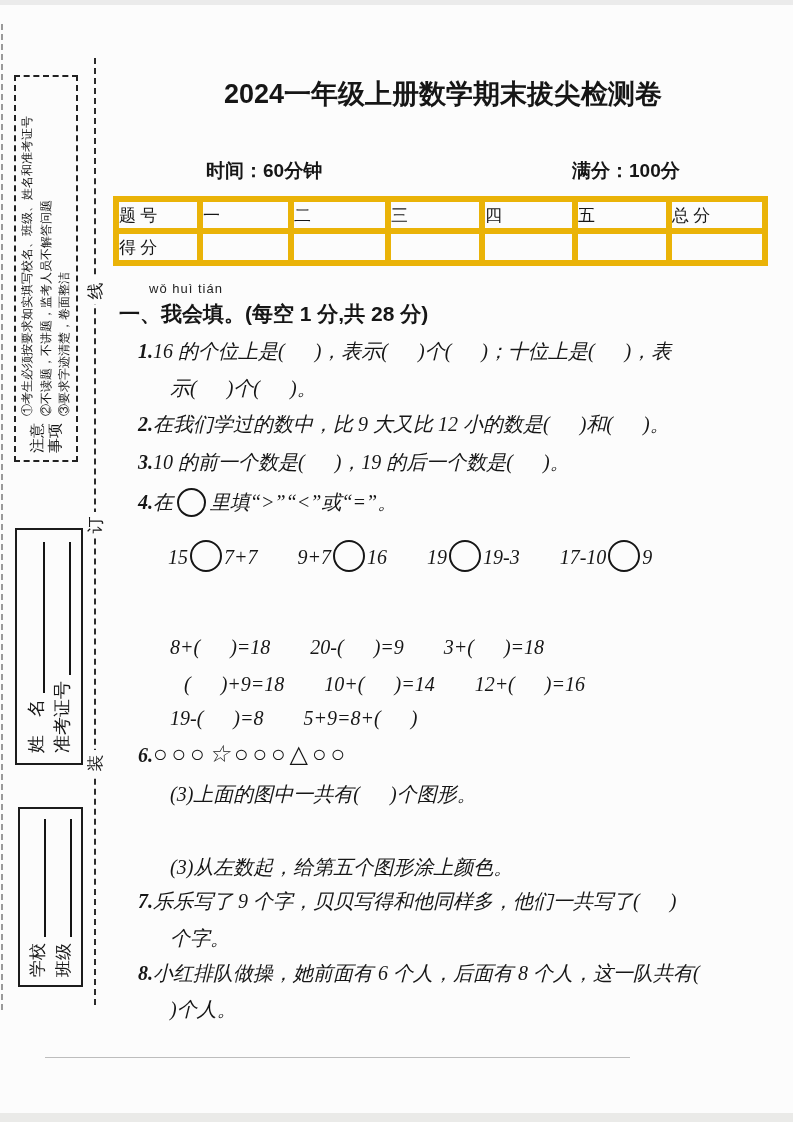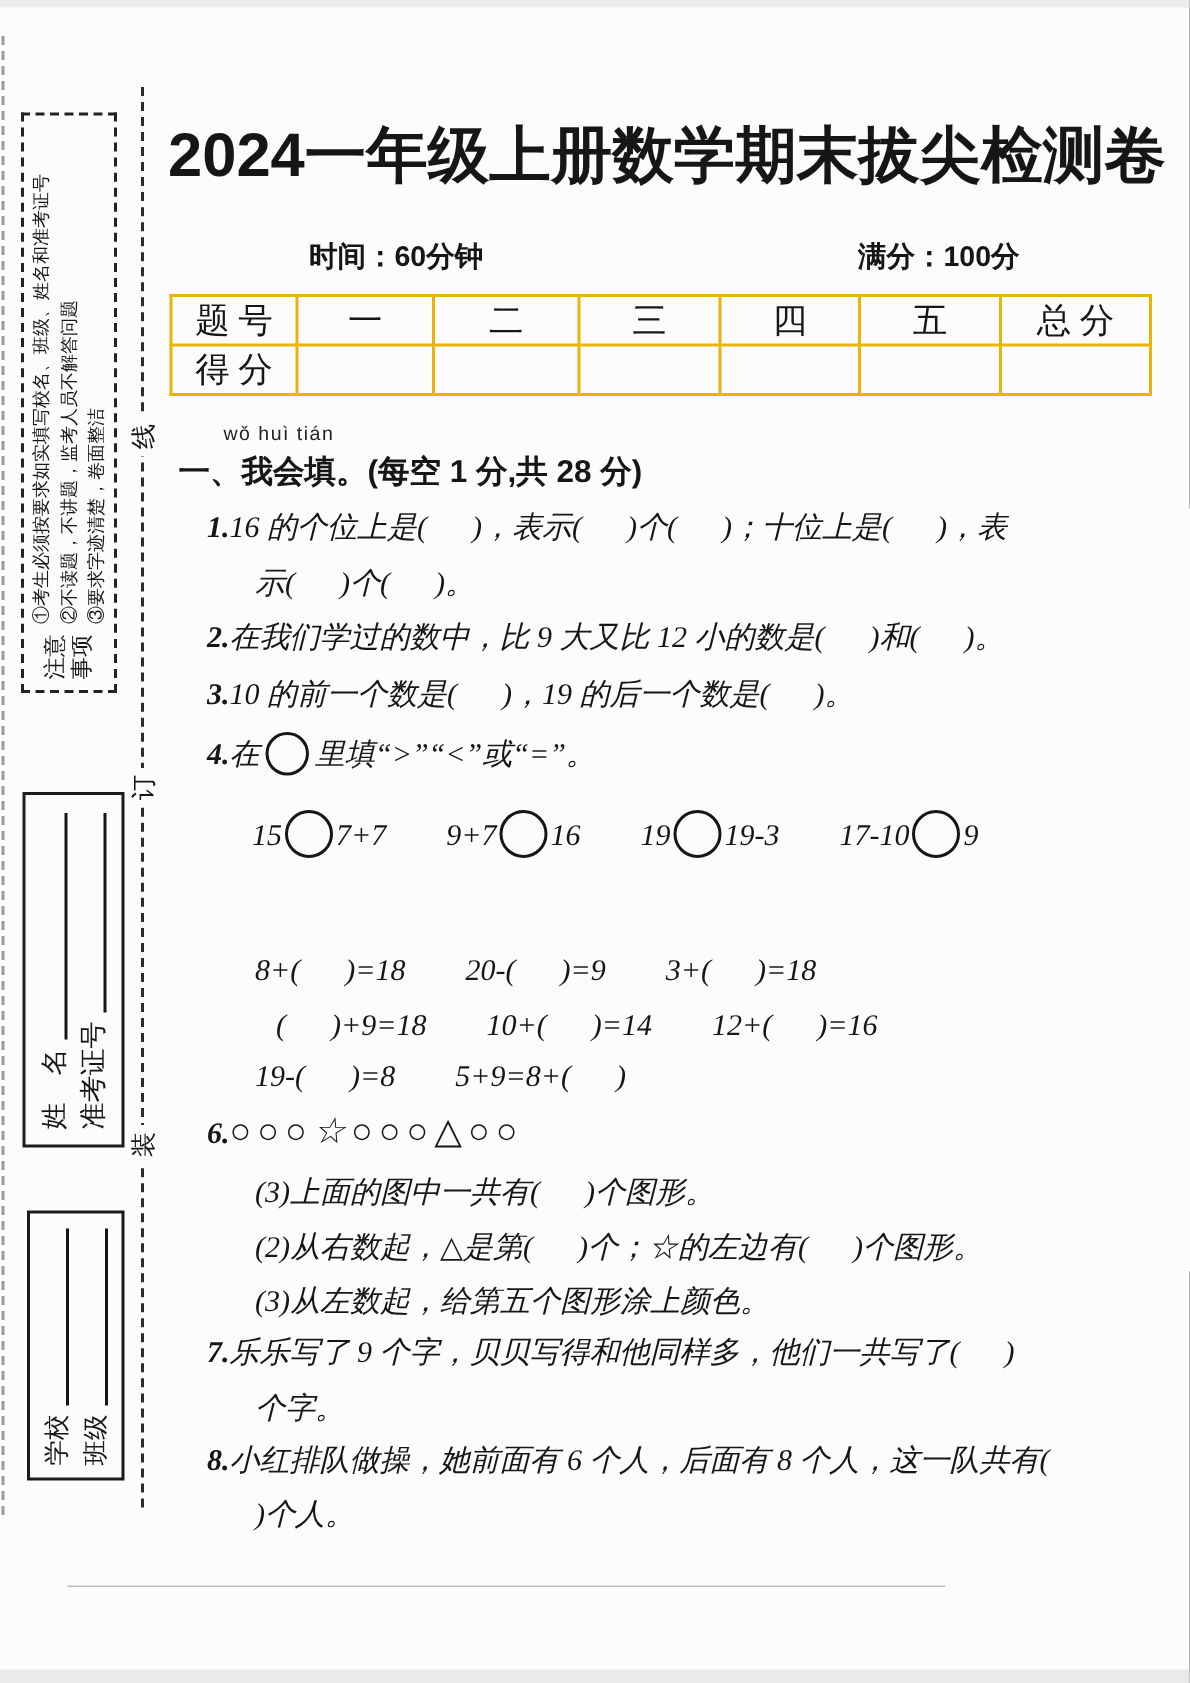--- a/index.html
+++ b/index.html
@@ -27,25 +27,25 @@
   .notice-items { font-size:12px; line-height:1.58; white-space:nowrap; }
   .name-box { left:15px; top:528px; width:68px; height:237px; border:2px solid #1c1c1c; }
   .name-box .rot-inner { top:233px; width:233px; height:64px; display:flex; flex-direction:column; justify-content:space-around; padding:6px 10px; }
   .school-box { left:18px; top:807px; width:65px; height:180px; border:2px solid #1c1c1c; }
   .school-box .rot-inner { top:176px; width:176px; height:61px; display:flex; flex-direction:column; justify-content:space-around; padding:5px 8px; }
   .blank-row { display:flex; align-items:flex-end; }
   .blank-row .lbl { font-size:17px; white-space:pre; }
   .blank-row .line { flex:1; border-bottom:2px solid #151515; margin:0 2px 3px 6px; height:14px; }
   
   .title { position:absolute; left:112px; top:76px; width:662px; text-align:center;
-           font-size:41px; font-weight:900; letter-spacing:0px; white-space:nowrap; }
+           font-size:27px; font-weight:900; letter-spacing:0px; white-space:nowrap; }
   .subhead { position:absolute; top:158px; font-size:19px; font-weight:bold; white-space:pre;padding-left:20px; }
   
   .score-table { position:absolute; left:113px; top:196px; width:655px; border-collapse:collapse; table-layout:fixed; }
-  .score-table td { border:2px solid #eab308; height:32px; text-align:center; font-size:23px; white-space:pre; padding:0; }
+  .score-table td { border:6px solid #eab308; height:32px; font-size:17px; white-space:pre; padding:0; }
   
   .ln { position:absolute; font-size:20px; white-space:pre;font-style:italic; }
   .qnum { font-weight:bold; }
   .pinyin { position:absolute; left:149px; top:281px; font-size:13px; letter-spacing:1px; color:#222; }
   .heading { position:absolute; left:119px; top:300px; font-size:21px; font-weight:bold; white-space:pre; }
   .circle { display:inline-block; border:2px solid #161616; border-radius:50%; vertical-align:middle; background:transparent; }
   .c28 { width:29px; height:29px; margin:0 4px 4px 4px; }
   .c32 { width:32px; height:32px; margin:0 2px 3px 2px; }
   .exps { display:flex; align-items:center; gap:40px; }
   .exp { display:flex; align-items:center; }
@@ -159,21 +159,20 @@
     <span class="exp"><span>19</span><span class="circle c32"></span><span>19-3</span></span>
     <span class="exp"><span>17-10</span><span class="circle c32"></span><span>9</span></span>
   </div>
 
   <div class="ln" style="left:170px;top:636px">8+(      )=18        20-(      )=9        3+(      )=18</div>
   <div class="ln" style="left:184px;top:673px">(      )+9=18        10+(      )=14        12+(      )=16</div>
   <div class="ln" style="left:170px;top:707px">19-(      )=8        5+9=8+(      )</div>
 
   <div class="ln" style="left:138px;top:740px"><b class="qnum">6.</b><span class="shapes">○○○☆○○○△○○</span></div>
   <div class="ln" style="left:170px;top:781px">(3)上面的图中一共有(      )个图形。</div>
-  <div class="ln" style="left:170px;top:818px">(2)从右数起，△是第(      )个；☆的左边有(      )个图形。</div>
   <div class="ln" style="left:170px;top:854px">(3)从左数起，给第五个图形涂上颜色。</div>
 
   <div class="ln" style="left:138px;top:888px"><b class="qnum">7.</b><span>乐乐写了 9 个字，贝贝写得和他同样多，他们一共写了(      )</span></div>
   <div class="ln" style="left:170px;top:925px">个字。</div>
 
   <div class="ln" style="left:138px;top:960px"><b class="qnum">8.</b><span>小红排队做操，她前面有 6 个人，后面有 8 个人，这一队共有(</span></div>
   <div class="ln" style="left:170px;top:996px">)个人。</div>
 
   <div class="fold-line"></div>
 </div>

